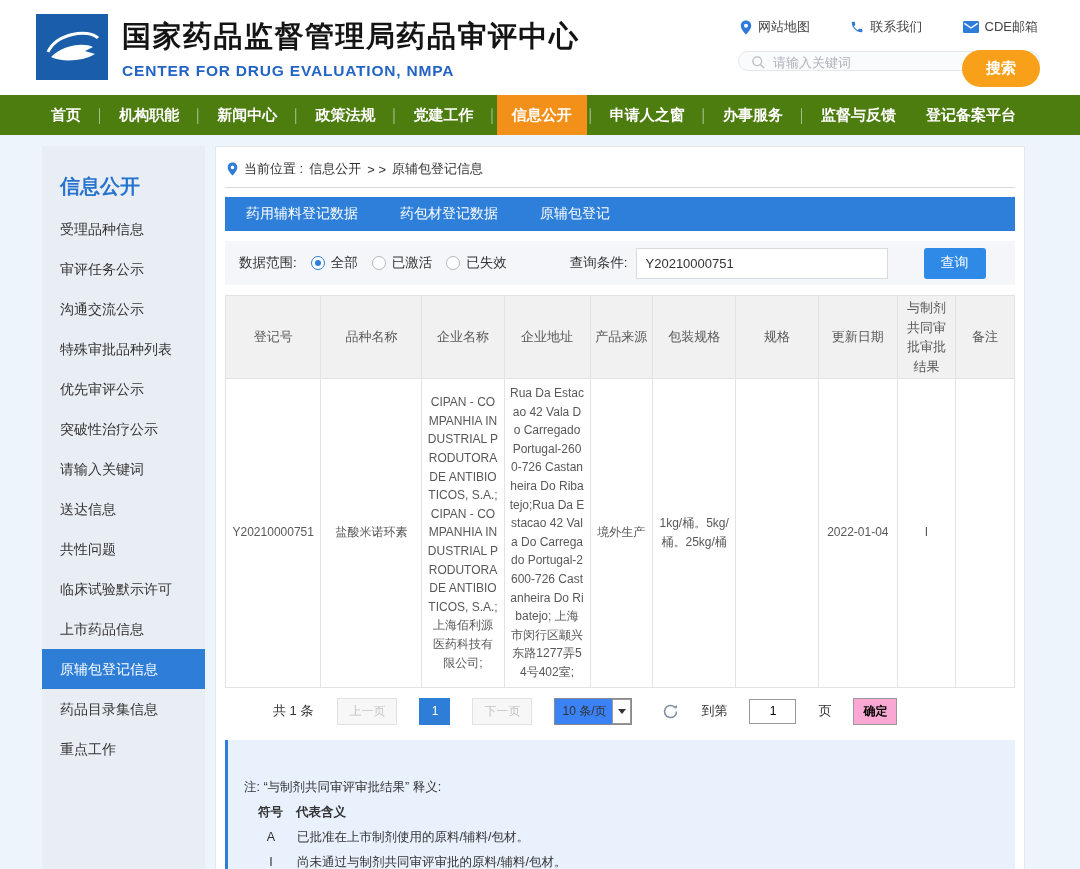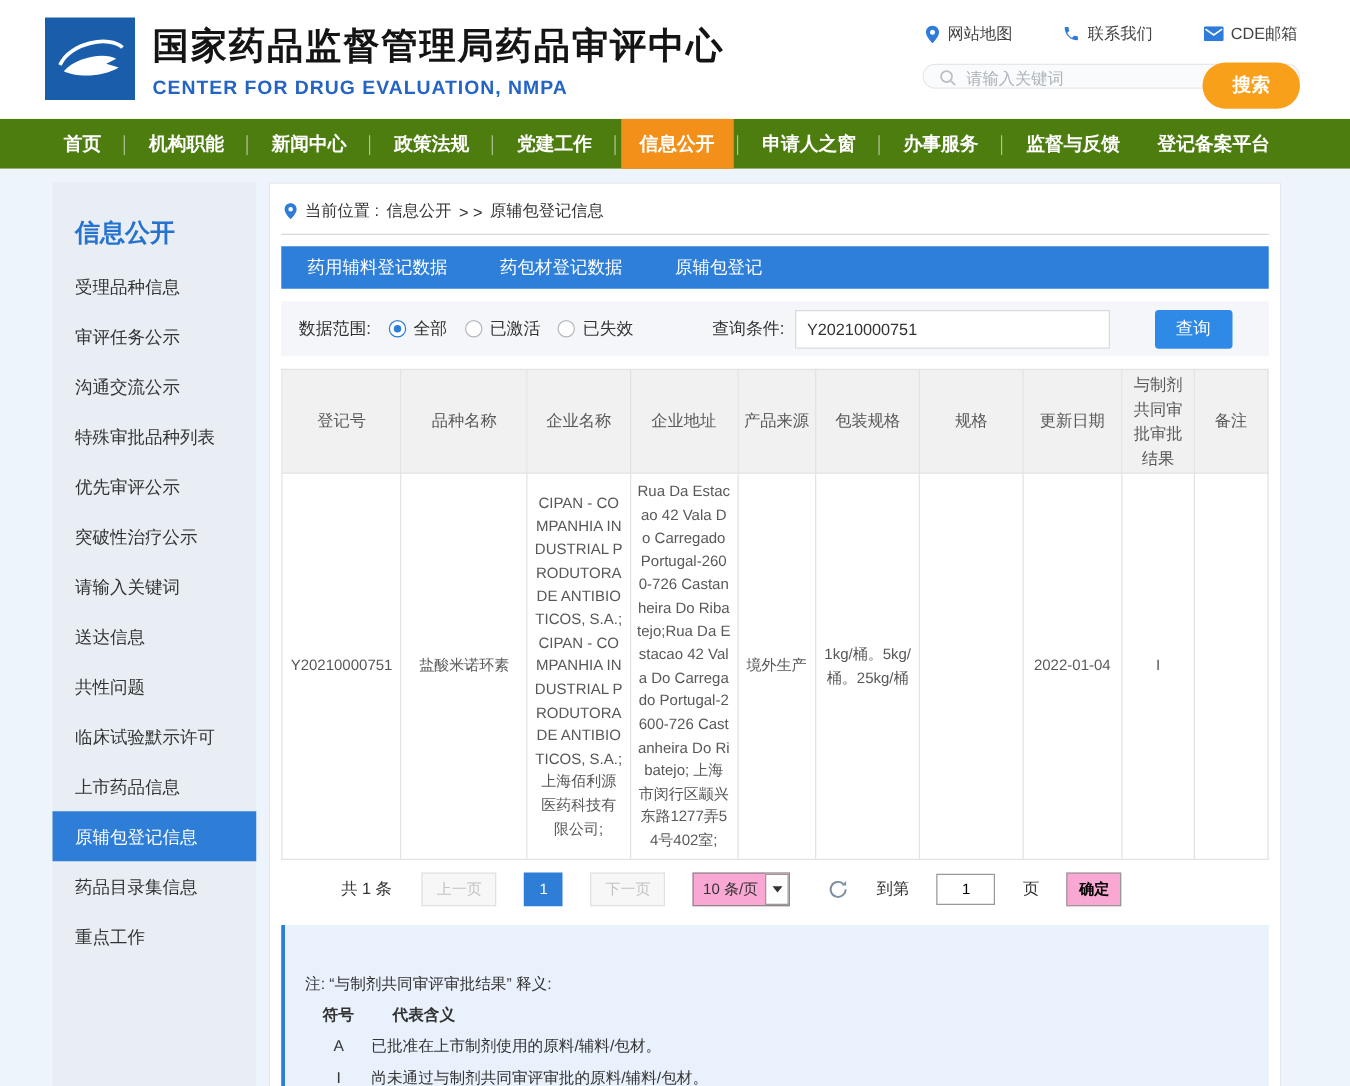--- a/index.html
+++ b/index.html
@@ -53,30 +53,30 @@
   .query-btn { margin-left:36px; width:62px; height:31px; background:#2e8ae6; color:#fff; border:none; border-radius:3px; font-size:14px; cursor:pointer; }
 
   .data-table { width:100%; border-collapse:collapse; margin-top:10px; table-layout:fixed; }
   .data-table th { background:#f1f1f1; color:#585858; font-weight:normal; font-size:13px; height:58px; border:1px solid #e3e3e3; padding:2px 4px; line-height:1.5; }
   .data-table td { border:1px solid #e3e3e3; font-size:12px; color:#585858; text-align:center; vertical-align:middle; padding:5px 5px; line-height:1.55; word-break:break-all; }
 
   .pagination { display:flex; align-items:center; margin-top:10px; font-size:13px; color:#333; gap:22px;margin-left:48px; }
   .pg-total { margin-right:2px; }
   .pg-btn { height:27px; line-height:25px; padding:0 11px; border:1px solid #e2e2e2; background:#f7f7f7; color:#c3c3c3; font-size:12px; cursor:default; }
   .pg-num { width:31px; height:27px; background:#2e7ed7; color:#fff; text-align:center; line-height:27px; font-size:12px; cursor:pointer; }
-  .pg-select { height:27px; border:1px solid #8a8a8a; display:flex; align-items:center; font-size:12px; padding-left:7px; background:#f9a8d4; cursor:pointer; }
+  .pg-select { height:27px; border:1px solid #8a8a8a; display:flex; align-items:center; font-size:12px; padding-left:7px; background:#3b82f6; cursor:pointer; }
   .caret-box { width:19px; height:25px; border:1px solid #9a9a9a; margin-left:6px; display:flex; align-items:center; justify-content:center; background:#fdfdfd; }
   .caret { width:0; height:0; border-left:4px solid transparent; border-right:4px solid transparent; border-top:5px solid #333; }
   .refresh { margin-left:8px; cursor:pointer; display:flex; align-items:center; }
   .goto-input { width:47px; height:25px; border:1px solid #999; text-align:center; font-size:12px; outline:none; }
   .confirm-btn { height:27px; padding:0 9px; border:1px solid #999; background:#f9a8d4; font-size:12px; font-weight:bold; cursor:pointer; }
 
   .note-box { margin-top:15px; background:#e8f1fc; border-left:3px solid #2e7ed7; padding:11px 16px 14px; font-size:12.5px; color:#333; }
   .note-line { line-height:2.0;margin-top:24px; }
-  .note-head { display:flex; gap:31px; font-weight:bold; line-height:2.0; padding-left:14px; }
+  .note-head { display:flex; gap:13px; font-weight:bold; line-height:2.0; padding-left:14px; }
   .note-row { display:flex; line-height:2.0; }
   .note-sym { width:26px; text-align:center; margin-left:14px; }
   .note-meaning { margin-left:13px; }
 </style>
 </head>
 <body>
 
 <div class="header">
   <div class="logo">
     <svg width="72" height="66" viewBox="0 0 72 66">

